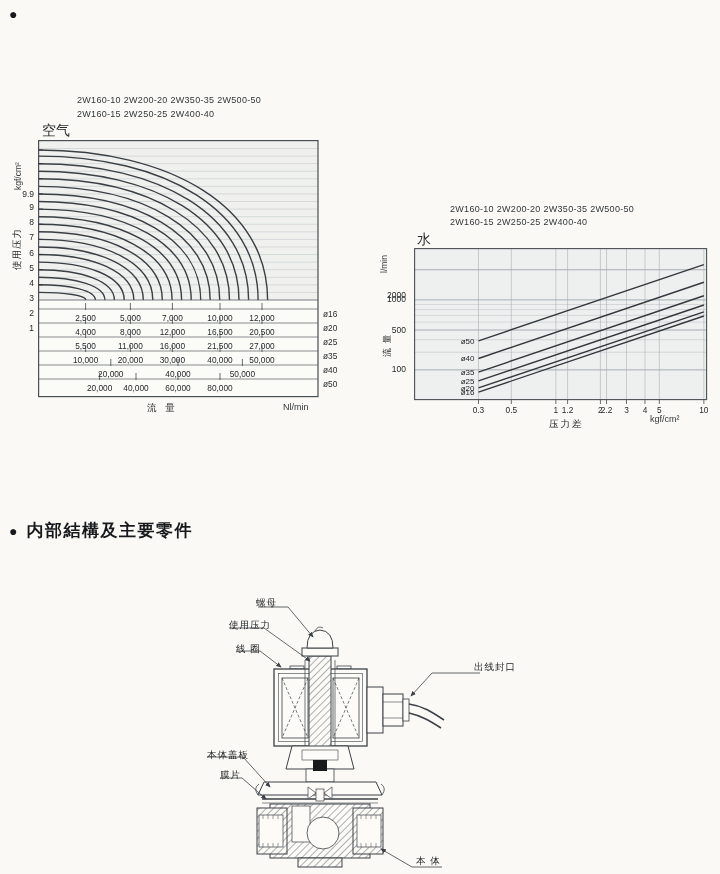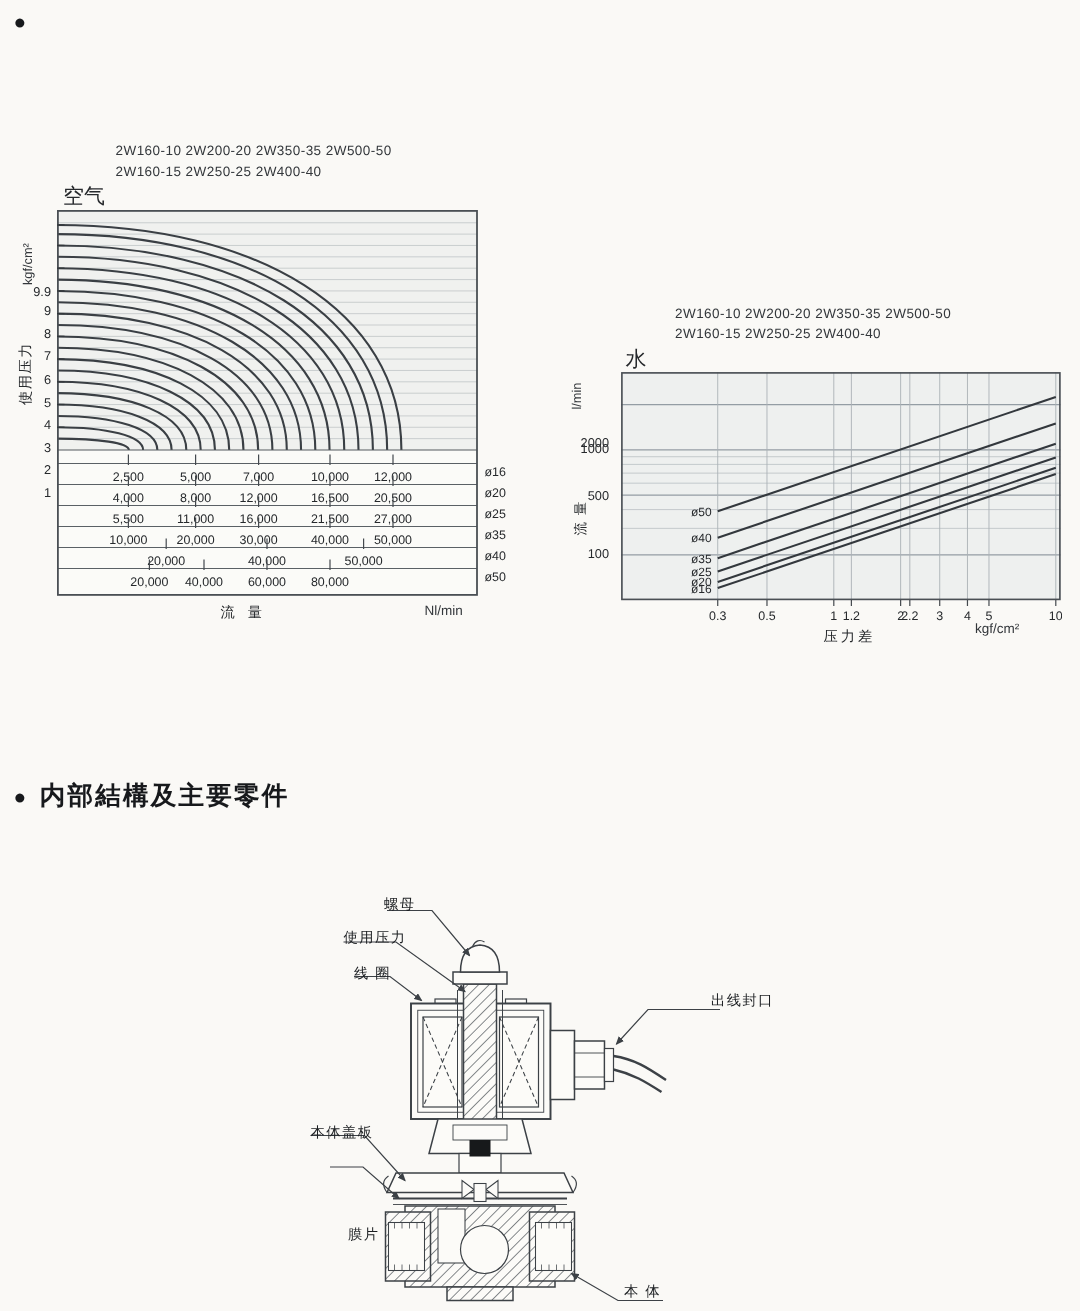--- a/index.html
+++ b/index.html
@@ -378,16 +378,16 @@
         <polyline points="262,277 232,277 201,259" marker-end="url(#arr)"></polyline>
       </g>
     </g>
   </svg>
 
   <div class="dlabel" style="left:256px;top:597px;">螺母</div>
   <div class="dlabel" style="left:229px;top:619px;">使用压力</div>
   <div class="dlabel" style="left:236px;top:643px;">线 圈</div>
   <div class="dlabel" style="left:437px;top:661px;margin-left:37px;">出线封口</div>
   <div class="dlabel" style="left:207px;top:749px;">本体盖板</div>
-  <div class="dlabel" style="left:232px;top:769px;margin-top:48px;">膜片</div>
+  <div class="dlabel" style="left:220px;top:769px;">膜片</div>
   <div class="dlabel" style="left:416px;top:855px;">本 体</div>
 
 </div>
 
 </body></html>

